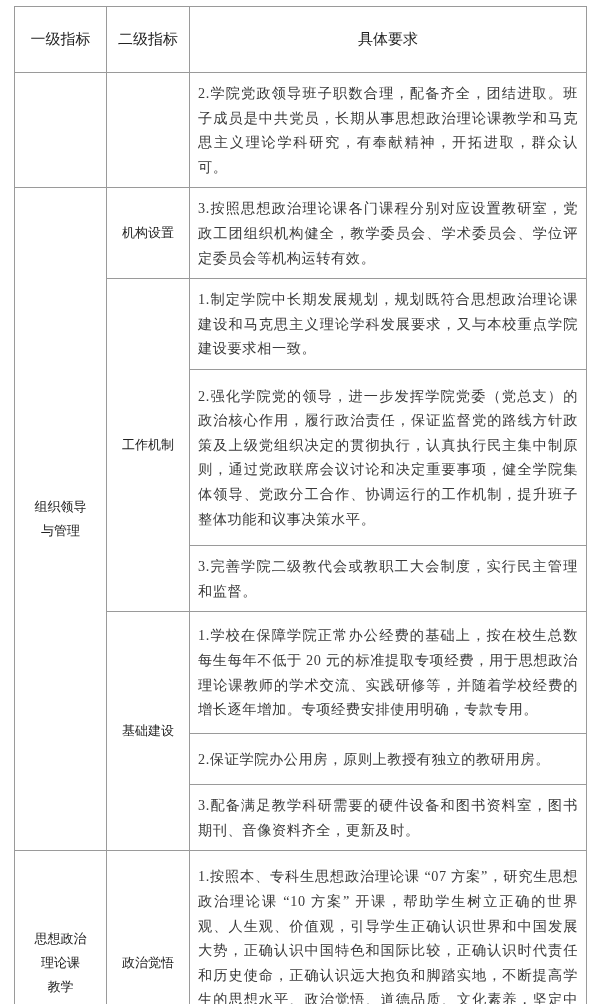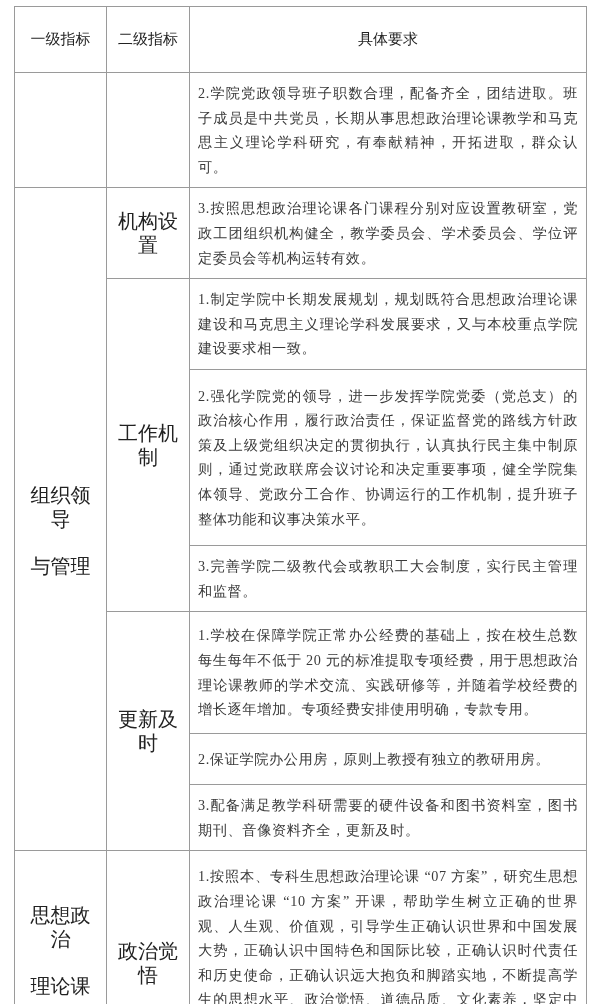--- a/index.html
+++ b/index.html
@@ -34,37 +34,37 @@
     th.head {
       font-family: "DejaVu Sans", "Liberation Sans", sans-serif;
       font-weight: normal;
       font-size: 15px;
       color: #222222;
       text-align: center;
       height: 49px;
     }
     td.lvl1, td.lvl2 {
       font-family: "DejaVu Sans", "Liberation Sans", sans-serif;
-      font-size: 20px;
+      font-size: 13px;
       color: #222222;
       text-align: center;
       line-height: 24px;
     }
     td.req {
       font-size: 14.2px;
       line-height: 24.6px;
       letter-spacing: 0.6px;
       color: #3a3a3a;
       padding: 1px 8px 2px 10px;
       text-align: justify;
       vertical-align: top;
       font-family: Liberation Serif, serif;
     }
     td.req.mid { vertical-align: middle; }
-    .v-label { display: block; margin-top: 23px; }
+    .v-label { display: block; }
   </style>
 </head>
 <body>
 
 <table class="spec">
   <colgroup>
     <col class="c1">
       <col class="c2">
       <col class="c3">
   </colgroup>
@@ -97,21 +97,21 @@
       <td class="req mid">1.制定学院中长期发展规划，规划既符合思想政治理论课建设和马克思主义理论学科发展要求，又与本校重点学院建设要求相一致。</td>
     </tr>
     <tr style="height:176px;">
       <td class="req mid">2.强化学院党的领导，进一步发挥学院党委（党总支）的政治核心作用，履行政治责任，保证监督党的路线方针政策及上级党组织决定的贯彻执行，认真执行民主集中制原则，通过党政联席会议讨论和决定重要事项，健全学院集体领导、党政分工合作、协调运行的工作机制，提升班子整体功能和议事决策水平。</td>
     </tr>
     <tr style="height:55px;margin-left:32px;">
       <td class="req mid">3.完善学院二级教代会或教职工大会制度，实行民主管理和监督。</td>
     </tr>
 
     <tr style="height:122px;">
-      <td class="lvl2" rowspan="3">更新及时</td>
+      <td class="lvl2" rowspan="3">基础建设</td>
       <td class="req mid">1.学校在保障学院正常办公经费的基础上，按在校生总数每生每年不低于 20 元的标准提取专项经费，用于思想政治理论课教师的学术交流、实践研修等，并随着学校经费的增长逐年增加。专项经费安排使用明确，专款专用。</td>
     </tr>
     <tr style="height:51px;">
       <td class="req mid">2.保证学院办公用房，原则上教授有独立的教研用房。</td>
     </tr>
     <tr style="height:52px;">
       <td class="req mid">3.配备满足教学科研需要的硬件设备和图书资料室，图书期刊、音像资料齐全，更新及时。</td>
     </tr>
 
     <tr style="height:224px;">

